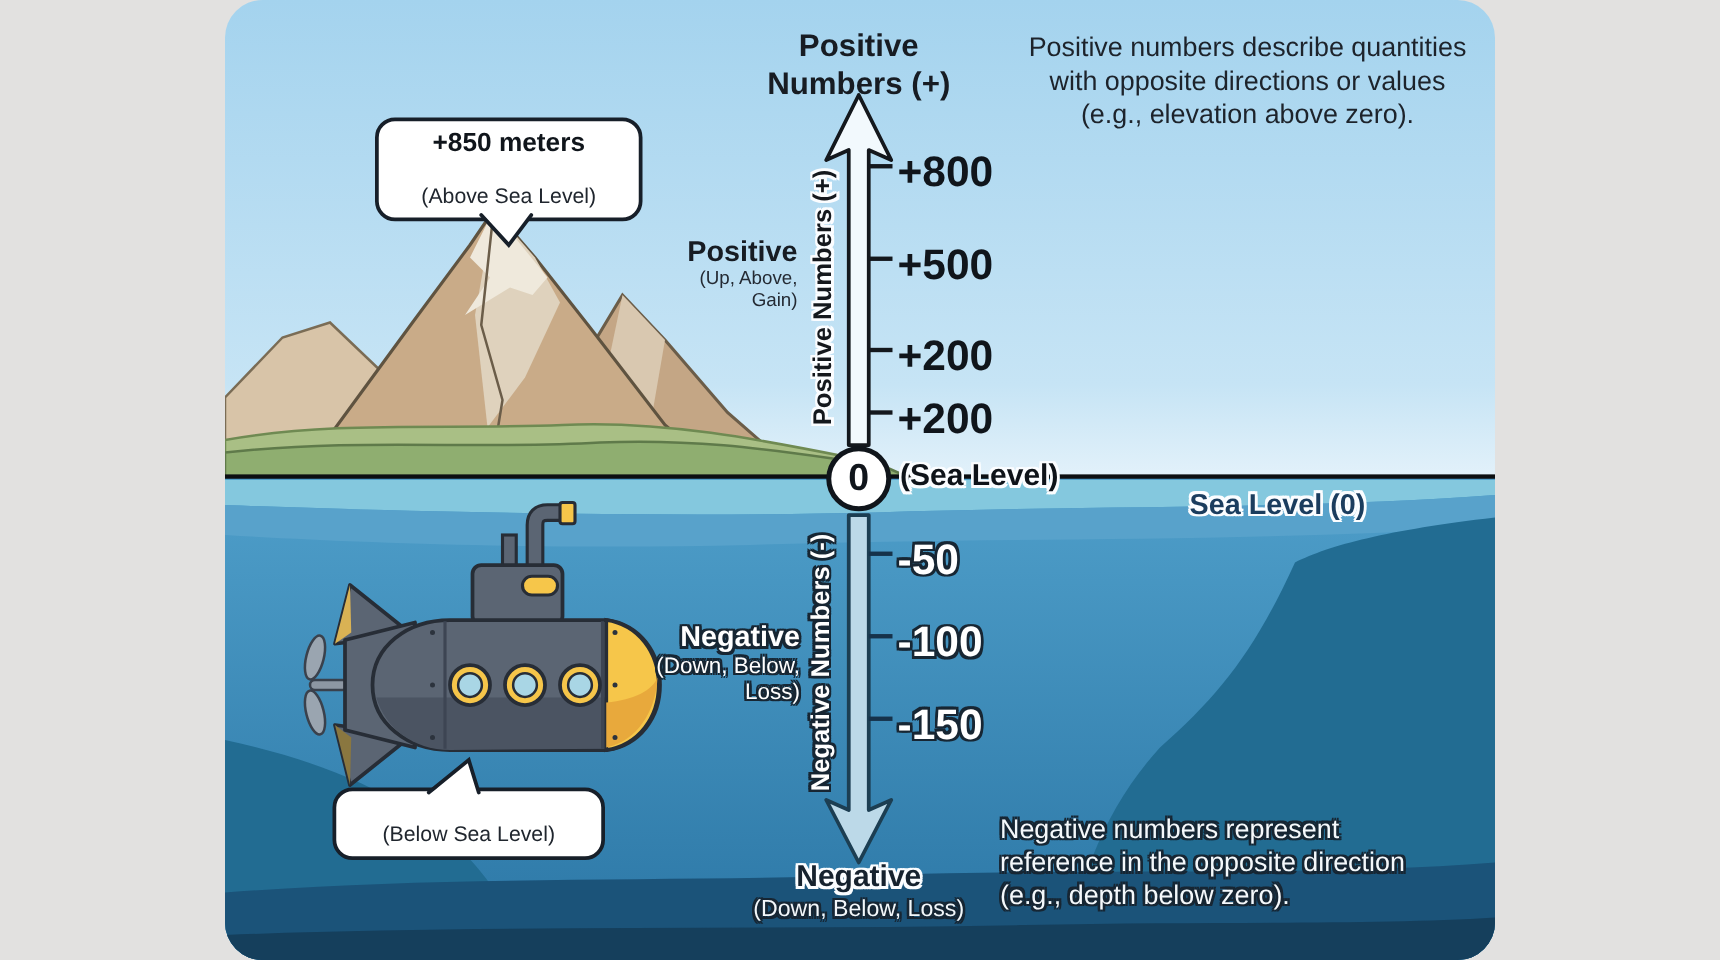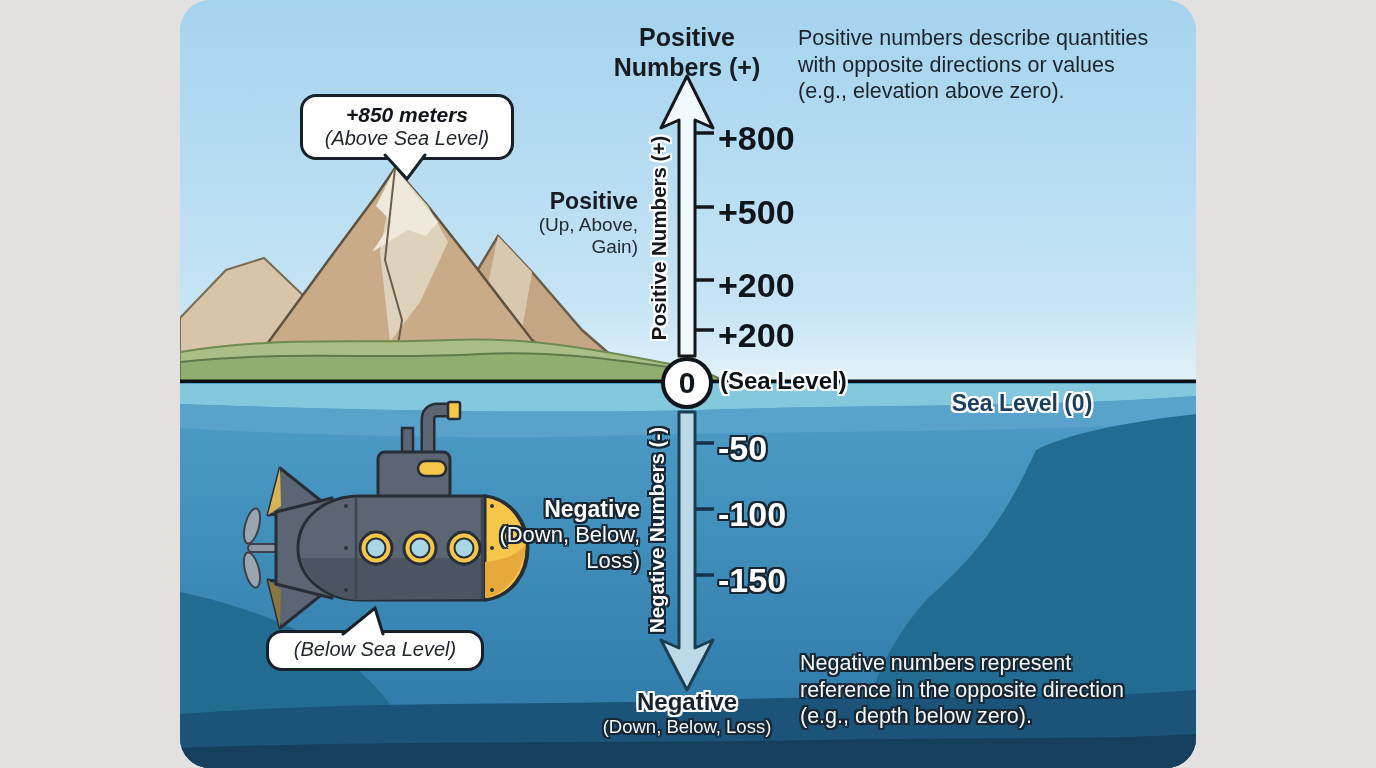--- a/index.html
+++ b/index.html
@@ -19,42 +19,42 @@
   .pre{white-space:pre-line;}
   
   .halo-w{text-shadow:-2px -2px 0 #fbfdff,2px -2px 0 #fbfdff,-2px 2px 0 #fbfdff,2px 2px 0 #fbfdff,-2px 0 0 #fbfdff,2px 0 0 #fbfdff,0 -2px 0 #fbfdff,0 2px 0 #fbfdff;}
   .halo-d{text-shadow:-2px -2px 0 #172633,2px -2px 0 #172633,-2px 2px 0 #172633,2px 2px 0 #172633,-2px 0 0 #172633,2px 0 0 #172633,0 -2px 0 #172633,0 2px 0 #172633;}
 
   .title{
     left:507px;top:22px;transform:translateX(-50%);
     font-size:25px;font-weight:bold;line-height:1.2;text-align:center;color:#171c23;
   }
   .note{font-size:21.5px;line-height:1.24;color:#1d232b;}
-  .note-pos{left:618px;top:25px;width:400px;}
+  .note-pos{left:618px;top:25px;width:400px;text-align:center;}
   .note-zero{left:682px;top:300px;width:340px;}
   .note-neg{left:620px;top:650px;width:380px;color:#f4f8fb;font-weight:500;}
   .note b{font-weight:bold;}
 
   .callout{
     background:#ffffff;border:3px solid #171f29;border-radius:16px;
-    text-align:center;padding:5px 10px 7px 10px;color:#10151b;z-index:30;font-style:italic;
+    text-align:center;padding:5px 10px 7px 10px;color:#10151b;z-index:30;
   }
   .callout .val{font-size:21px;font-weight:bold;line-height:1.2;}
-  .callout .cap{font-size:20px;line-height:1.15;color:#20262e;}
+  .callout .cap{font-size:17px;line-height:1.15;color:#20262e;margin-top:20px;}
   .callout svg{position:absolute;overflow:visible;}
   .callout-mountain{left:120px;top:94px;width:188px;}
   .callout-sub{left:86px;top:630px;width:192px;}
 
   .side-label{text-align:right;}
   .side-label .head{font-size:23px;font-weight:bold;line-height:1.15;}
-  .side-label .sub{font-size:19px;line-height:1.15;}
+  .side-label .sub{font-size:15px;line-height:1.15;}
   .side-pos{left:320px;top:188px;width:138px;color:#171c23;}
   .side-pos .sub{color:#242a33;}
   .side-neg{left:316px;top:496px;width:144px;color:#fff;}
-  .side-neg .sub{font-size:22px;}
+  .side-neg .sub{font-size:18px;}
 
   .rot-label{
     font-size:20.5px;font-weight:bold;white-space:nowrap;
     transform:translate(-50%,-50%) rotate(-90deg);
   }
   .rot-pos{left:479px;top:238px;color:#14181d;}
   .rot-neg{left:477px;top:530px;color:#fff;}
 
   .tick-label{font-size:34px;font-weight:bold;line-height:1;}
   .tick-pos{left:538px;color:#10151b;}

